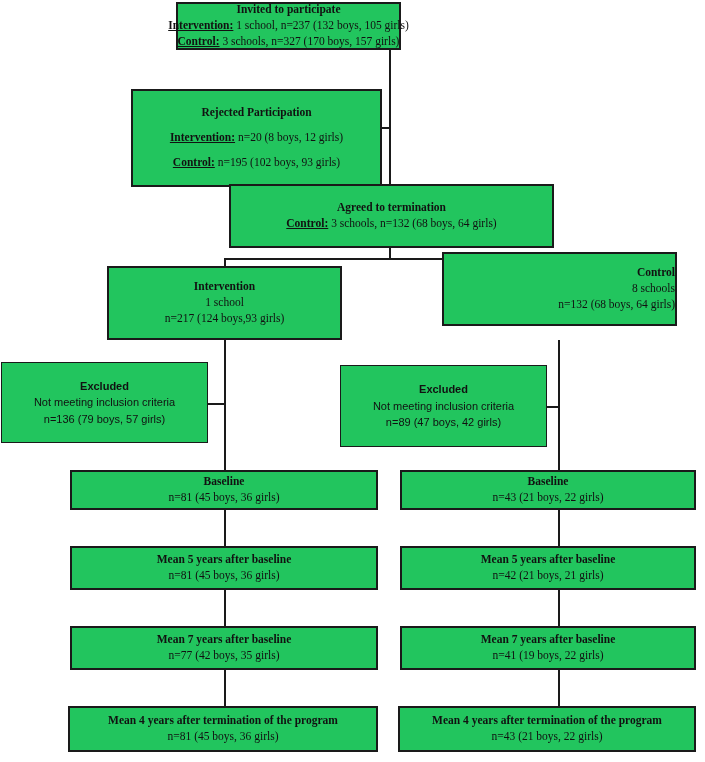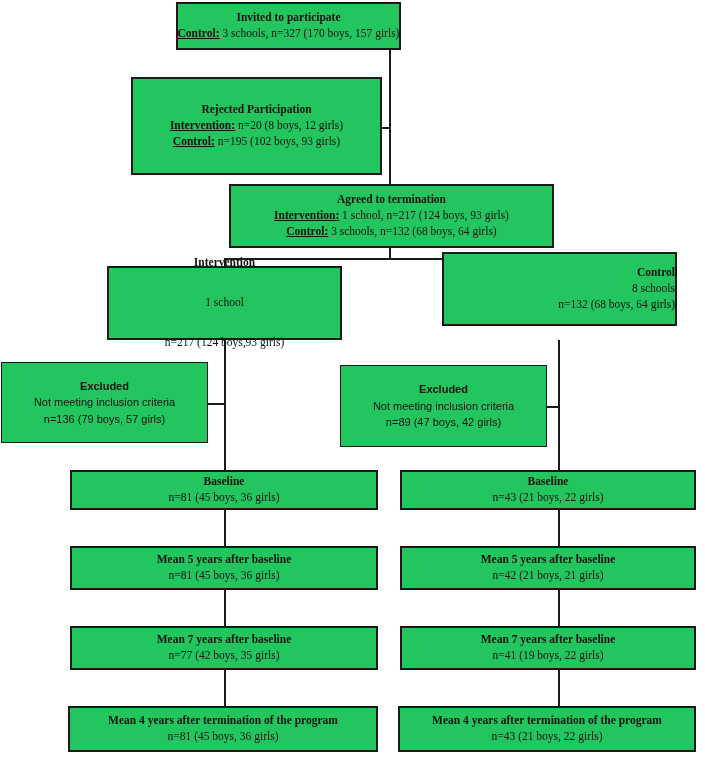--- a/index.html
+++ b/index.html
@@ -66,36 +66,36 @@
   <div class="ln-v" style="left:224px;top:670px;height:36px;"></div>
 
   <div class="ln-v" style="left:558px;top:340px;height:130px;"></div>
   <div class="ln-h" style="left:546px;top:406px;width:14px;"></div>
   <div class="ln-v" style="left:558px;top:510px;height:36px;"></div>
   <div class="ln-v" style="left:558px;top:590px;height:36px;"></div>
   <div class="ln-v" style="left:558px;top:670px;height:36px;"></div>
 
   <div class="box" style="left:176px;top:2px;width:225px;height:48px;">
     <div class="ttl ln">Invited  to participate</div>
+    <div class="ln"><span class="u">Intervention:</span><span> 1 school, n=237 (132  boys, 105  girls)</span></div>
     <div class="ln"><span class="u">Control:</span><span> 3 schools, n=327 (170  boys, 157  girls)</span></div>
   </div>
 
-  <div class="box" style="left:131px;top:77px;width:251px;height:98px;">
+  <div class="box" style="left:131px;top:89px;width:251px;height:98px;gap:9px;">
     <div class="ttl ln">Rejected  Participation</div>
     <div class="ln"><span class="u">Intervention:</span><span> n=20 (8 boys, 12 girls)</span></div>
     <div class="ln"><span class="u">Control:</span><span> n=195 (102  boys, 93  girls)</span></div>
   </div>
 
   <div class="box" style="left:229px;top:184px;width:325px;height:64px;">
     <div class="ttl ln">Agreed to termination</div>
-    <div class="ln"><span class="u">Intervention:</span><span> 1 school, n=217 (124  boys, 93  girls)</span></div>
     <div class="ln"><span class="u">Control:</span><span> 3 schools, n=132 (68 boys, 64 girls)</span></div>
   </div>
 
-  <div class="box" style="left:107px;top:266px;width:235px;height:74px;gap:24px;">
+  <div class="box" style="left:107px;top:266px;width:235px;height:74px;">
     <div class="ttl ln">Intervention</div>
     <div class="ln">1 school</div>
     <div class="ln">n=217  (124  boys,93 girls)</div>
   </div>
 
   <div class="box" style="left:442px;top:252px;width:235px;height:74px;align-items:flex-end;">
     <div class="ttl ln">Control</div>
     <div class="ln">8 schools</div>
     <div class="ln">n=132  (68 boys, 64 girls)</div>
   </div>

